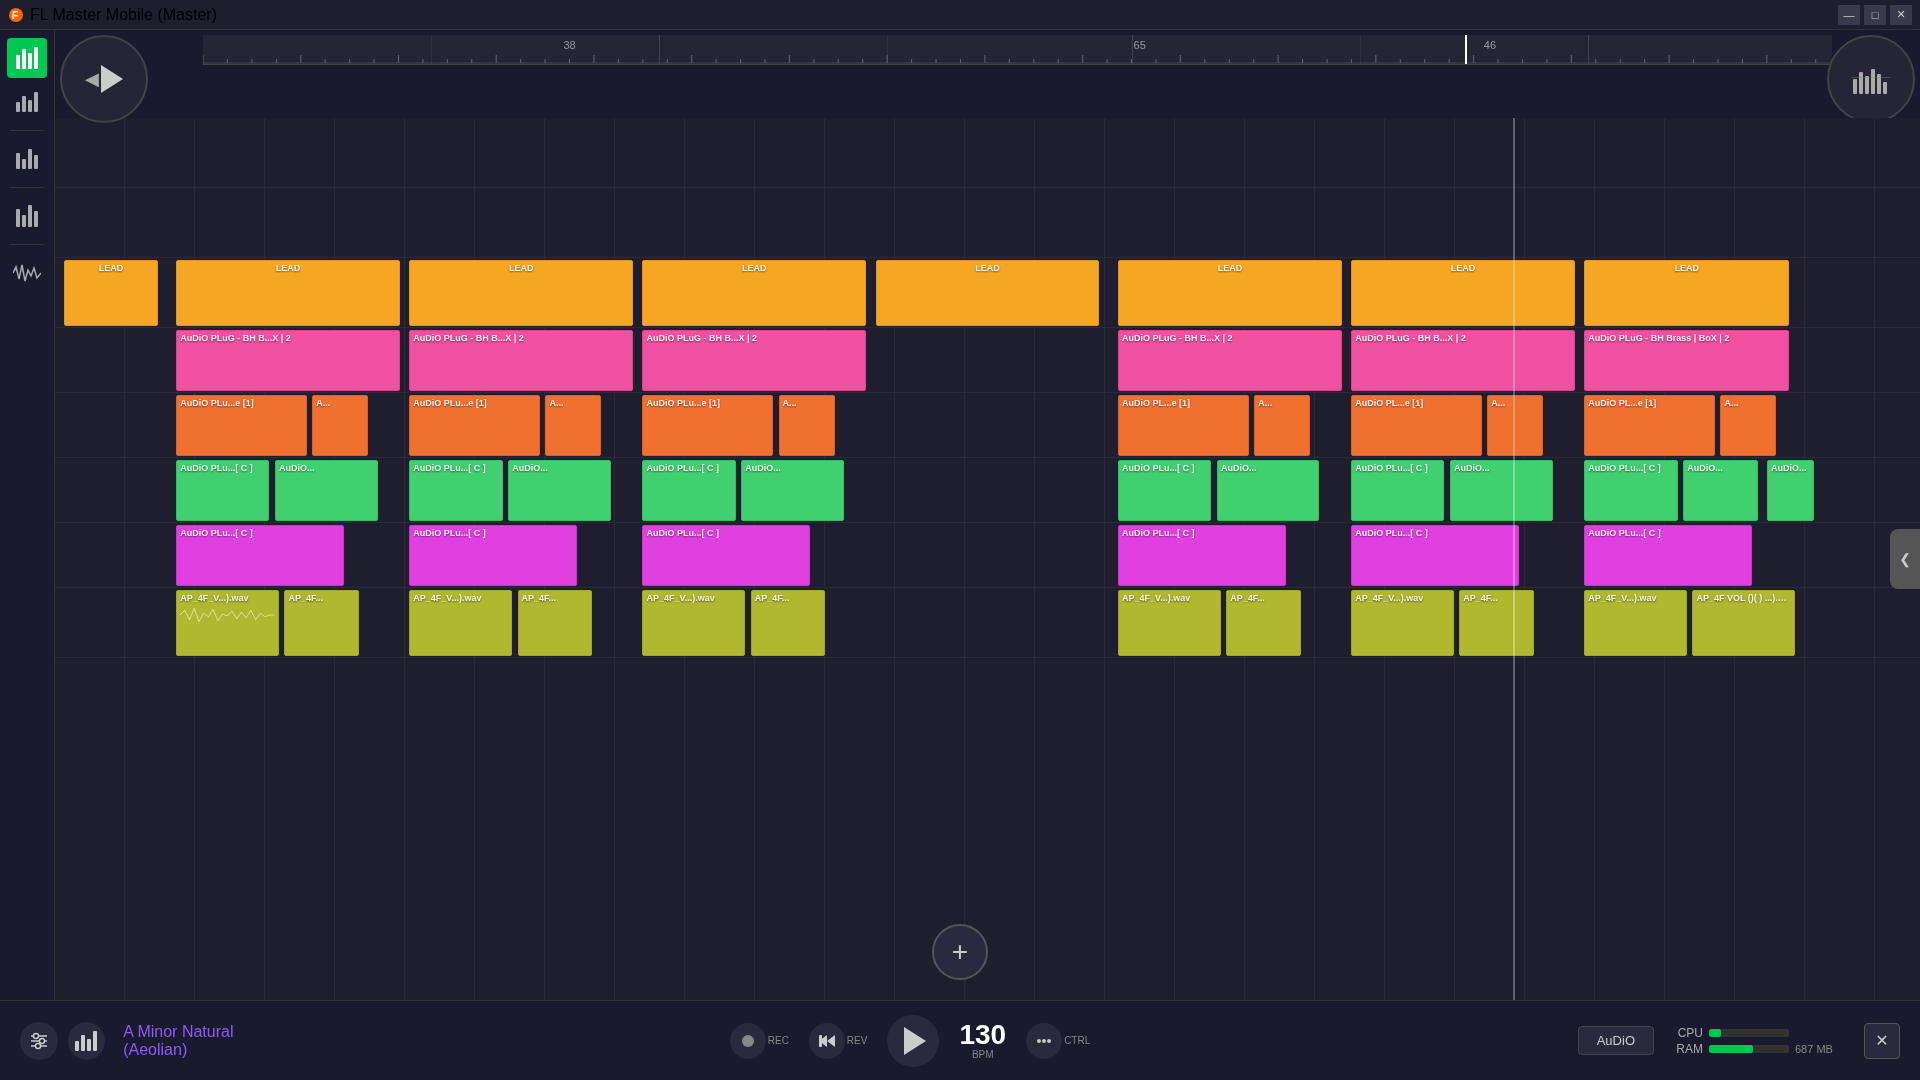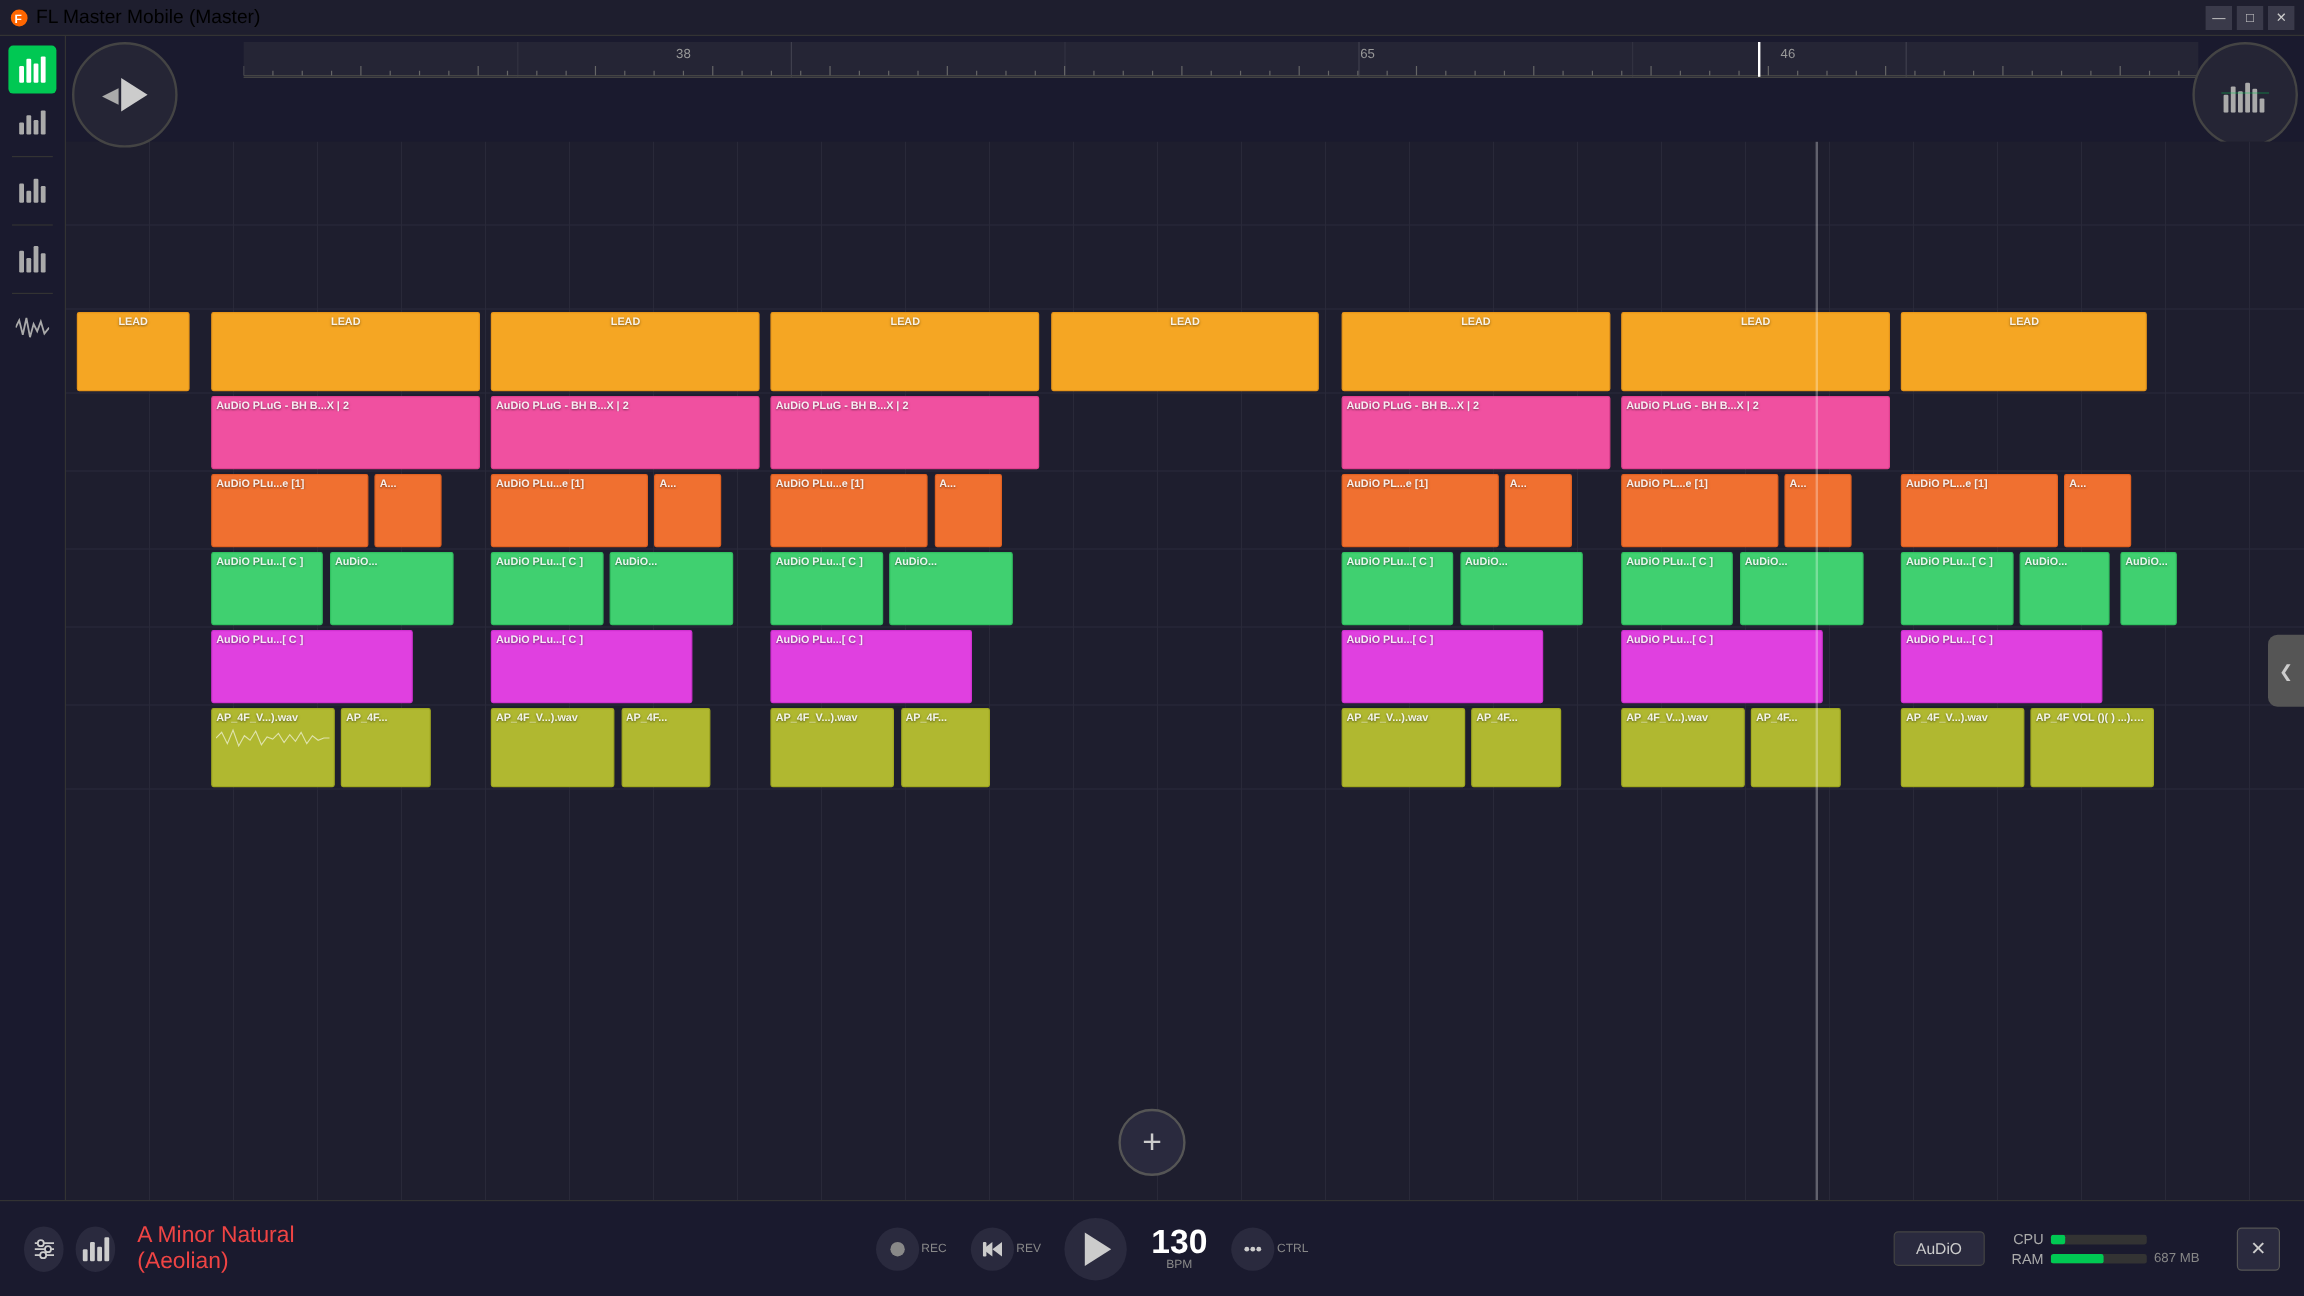--- a/index.html
+++ b/index.html
@@ -212,22 +212,22 @@
       border: none;
       border-radius: 50%;
       cursor: pointer;
       display: flex;
       align-items: center;
       justify-content: center;
       color: #ccc;
     }
 
     #key-scale {
-      color: #ef4444;
-      font-size: 19px;
+      color: #8b5cf6;
+      font-size: 16px;
       margin-left: 8px;
     }
 
     #transport-center {
       flex: 1;
       display: flex;
       align-items: center;
       justify-content: center;
       gap: 20px;
     }
@@ -643,20 +643,23 @@
             </div>
           <div class="clip-block pink" style="left:31.5%; width:12%; top:2px; bottom:2px;">
               <div class="clip-label">AuDiO PLuG - BH B...X | 2</div>
             </div>
           <div class="clip-block pink" style="left:57%; width:12%; top:2px; bottom:2px;">
               <div class="clip-label">AuDiO PLuG - BH B...X | 2</div>
             </div>
           <div class="clip-block pink" style="left:69.5%; width:12%; top:2px; bottom:2px;">
               <div class="clip-label">AuDiO PLuG - BH B...X | 2</div>
             </div>
+          <div class="clip-block pink" style="left:82%; width:11%; top:2px; bottom:2px;">
+              <div class="clip-label">AuDiO PLuG - BH Brass | BoX | 2</div>
+            </div>
         </div>
       </div>
 
       <div class="track-row track-orange-t">
         <div class="track-clips" style="position:relative; height:65px;">
           <div class="clip-block orange" style="left:6.5%; width:7%; top:2px; bottom:2px;">
               <div class="clip-label">AuDiO PLu...e [1]</div>
             </div>
           <div class="clip-block orange" style="left:13.8%; width:3%; top:2px; bottom:2px;">
               <div class="clip-label">A...</div>

